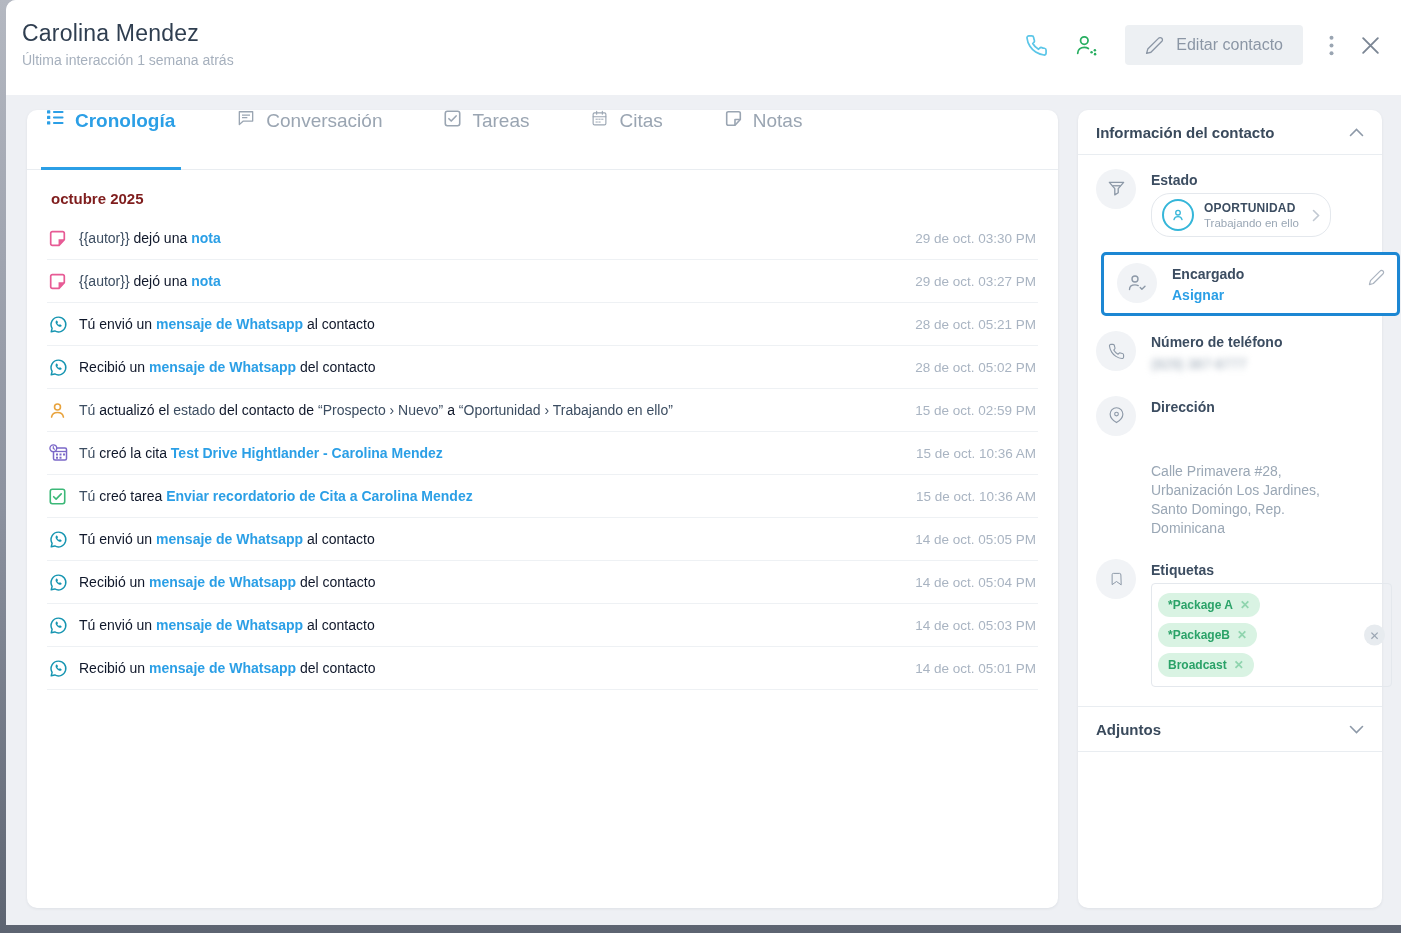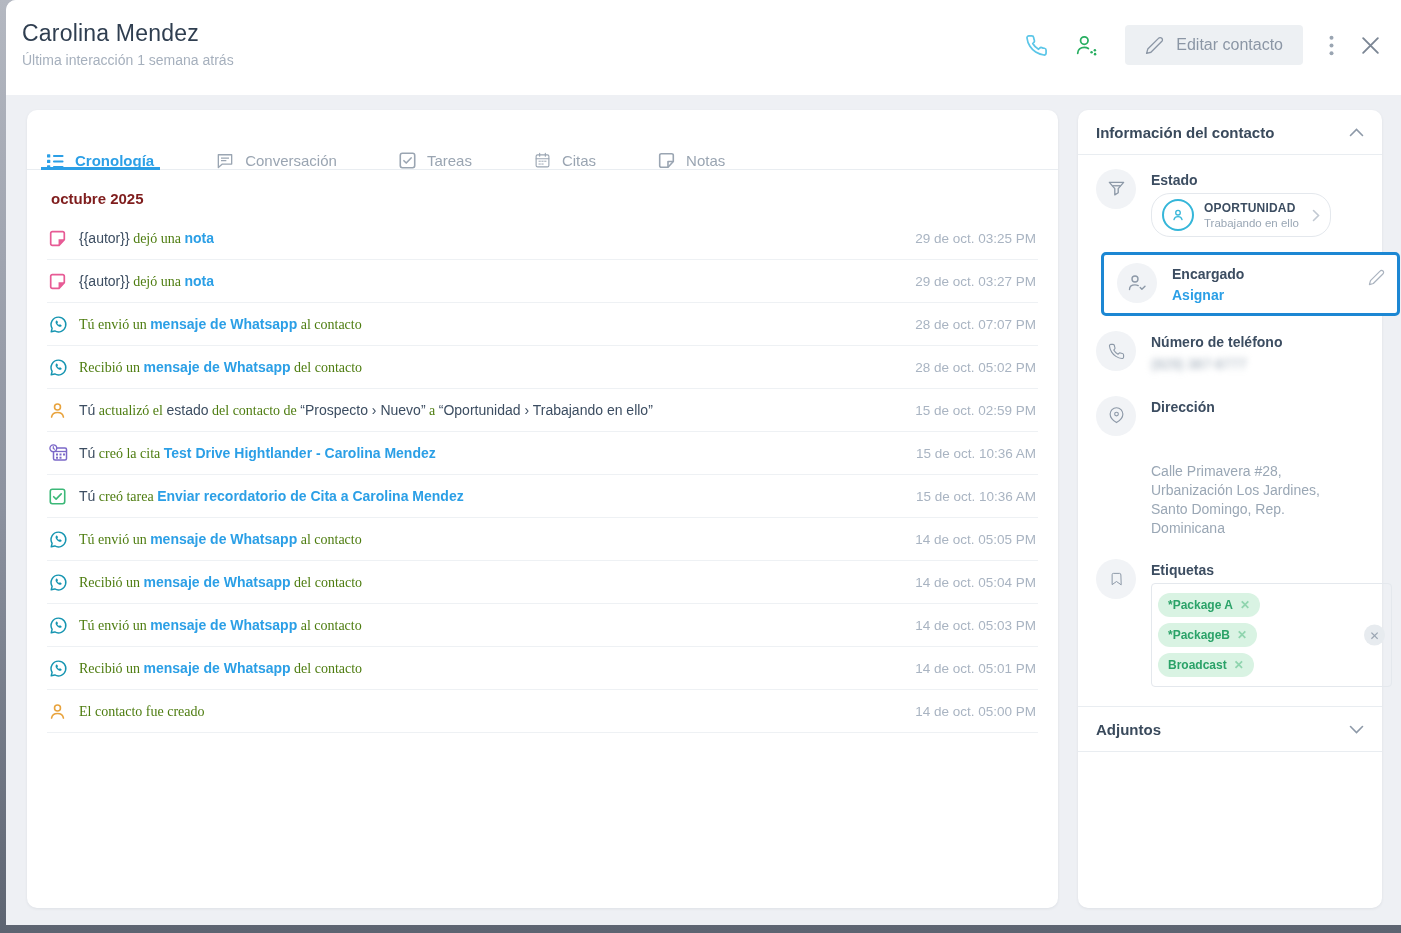--- a/index.html
+++ b/index.html
@@ -20,32 +20,32 @@
   .icon-btn{display:flex;align-items:center;justify-content:center;cursor:pointer;background:none;border:none;padding:0;}
   .edit-btn{display:flex;align-items:center;gap:12px;background:#edf0f3;border:none;border-radius:4px;
     height:40px;padding:0 20px;font-size:16px;color:#8b96a5;font-family:inherit;cursor:pointer;}
   
   .main-panel{position:absolute;left:21px;top:110px;width:1031px;height:798px;background:#fff;
     border-radius:10px;box-shadow:0 1px 3px rgba(40,50,70,.08);}
   .side-panel{position:absolute;left:1072px;top:110px;width:304px;height:798px;background:#fff;
     border-radius:10px;box-shadow:0 1px 3px rgba(40,50,70,.08);}
   
   .tabs{display:flex;align-items:stretch;height:59px;padding:0 14px;border-bottom:1px solid #e9edf1;}
-  .tab{position:relative;display:flex;align-items:flex-end;gap:11px;padding:0 6px;margin-right:50px;
-    font-size:15px;color:#9aa5b2;cursor:pointer;}
+  .tab{position:relative;display:flex;align-items:flex-start;gap:11px;padding:0 6px;margin-right:50px;
+    font-size:19px;color:#9aa5b2;cursor:pointer;}
   .tab.active{color:#2b9fe6;font-weight:bold;}
   .tab.active::after{content:"";position:absolute;left:0;right:0;bottom:-1px;height:3px;background:#2b9fe6;}
   .tab svg{flex:none;}
   
   .events{padding:6px 20px 0 20px;}
   .month-header{font-size:15px;font-weight:bold;color:#7f1d1d;padding:14px 4px 10px 4px;}
   .event-row{display:flex;align-items:center;height:42px;border-bottom:1px solid #eef1f4;padding:0 2px;}
   .ev-icon{width:30px;flex:none;display:flex;align-items:center;}
   .ev-text{font-size:14px;white-space:nowrap;overflow:hidden;}
-  .ev-text .g{color:#4d7c0f;font-family:Liberation Serif, serif;}
+  .ev-text .g{color:#0f172a;}
   .ev-text .d{color:#3c4d61;}
   .ev-text a{color:#2b9fe6;font-weight:bold;text-decoration:none;cursor:pointer;}
   .ev-time{margin-left:auto;font-size:13.5px;color:#a9b4c2;flex:none;padding-left:14px;}
   
   .side-header{display:flex;align-items:center;height:44px;padding:0 18px;border-bottom:1px solid #e9edf1;}
   .side-header-label{font-size:15px;font-weight:bold;color:#3a4a5c;}
   .side-header .chev{margin-left:auto;cursor:pointer;display:flex;}
   .section{display:flex;gap:15px;padding:11px 14px 11px 18px;position:relative;}
   .sec-icon{width:40px;height:40px;border-radius:50%;background:#f1f3f6;display:flex;align-items:center;
     justify-content:center;flex:none;}
@@ -183,41 +183,41 @@
       <div class="month-header">octubre 2025</div>
       <div id="event-list">
           <div class="event-row">
             <span class="ev-icon">
               <svg width="17" height="17" viewBox="0 0 16 16">
                 <path d="M1.6 3.1a1.5 1.5 0 0 1 1.5-1.5h9.8a1.5 1.5 0 0 1 1.5 1.5V9l-5 5.4H3.1a1.5 1.5 0 0 1-1.5-1.5z" fill="none" stroke="#e75b95" stroke-width="1.6" stroke-linejoin="round"></path>
                 <path d="M14.4 8.6L9 14.4V8.6z" fill="#e75b95"></path>
               </svg>
             </span>
             <span class="ev-text"><span class="d">{{autor}}</span><span class="g"> dejó una </span><a>nota</a></span>
-            <span class="ev-time">29 de oct. 03:25 PM</span>
+            <span class="ev-time">29 de oct. 03:30 PM</span>
           </div>
           <div class="event-row">
             <span class="ev-icon">
               <svg width="17" height="17" viewBox="0 0 16 16">
                 <path d="M1.6 3.1a1.5 1.5 0 0 1 1.5-1.5h9.8a1.5 1.5 0 0 1 1.5 1.5V9l-5 5.4H3.1a1.5 1.5 0 0 1-1.5-1.5z" fill="none" stroke="#e75b95" stroke-width="1.6" stroke-linejoin="round"></path>
                 <path d="M14.4 8.6L9 14.4V8.6z" fill="#e75b95"></path>
               </svg>
             </span>
             <span class="ev-text"><span class="d">{{autor}}</span><span class="g"> dejó una </span><a>nota</a></span>
             <span class="ev-time">29 de oct. 03:27 PM</span>
           </div>
           <div class="event-row">
             <span class="ev-icon">
               <svg width="19" height="19" viewBox="0 0 20 20" fill="none">
                 <path d="M10 2.2a7.8 7.8 0 1 1-3.9 14.6l-3.8.9 1-3.7A7.8 7.8 0 0 1 10 2.2z" stroke="#1695b1" stroke-width="1.5" stroke-linejoin="round"></path>
                 <path d="M7.2 6.4c.2-.5.9-.7 1.3-.3l.8 1.1c.2.3.2.7-.1.9l-.5.5c.4.8 1.1 1.5 1.9 1.9l.5-.5c.2-.3.6-.3.9-.1l1.1.8c.4.3.3 1-.3 1.3-.8.4-1.7.4-2.5 0a7.4 7.4 0 0 1-3.1-3.1c-.4-.8-.4-1.7 0-2.5z" fill="#1695b1"></path>
               </svg>
             </span>
             <span class="ev-text"><span class="g">Tú envió un </span><a>mensaje de Whatsapp</a><span class="g"> al contacto</span></span>
-            <span class="ev-time">28 de oct. 07:07 PM</span>
+            <span class="ev-time">28 de oct. 05:21 PM</span>
           </div>
           <div class="event-row">
             <span class="ev-icon">
               <svg width="19" height="19" viewBox="0 0 20 20" fill="none">
                 <path d="M10 2.2a7.8 7.8 0 1 1-3.9 14.6l-3.8.9 1-3.7A7.8 7.8 0 0 1 10 2.2z" stroke="#1695b1" stroke-width="1.5" stroke-linejoin="round"></path>
                 <path d="M7.2 6.4c.2-.5.9-.7 1.3-.3l.8 1.1c.2.3.2.7-.1.9l-.5.5c.4.8 1.1 1.5 1.9 1.9l.5-.5c.2-.3.6-.3.9-.1l1.1.8c.4.3.3 1-.3 1.3-.8.4-1.7.4-2.5 0a7.4 7.4 0 0 1-3.1-3.1c-.4-.8-.4-1.7 0-2.5z" fill="#1695b1"></path>
               </svg>
             </span>
             <span class="ev-text"><span class="g">Recibió un </span><a>mensaje de Whatsapp</a><span class="g"> del contacto</span></span>
             <span class="ev-time">28 de oct. 05:02 PM</span>
@@ -293,30 +293,20 @@
           </div>
           <div class="event-row">
             <span class="ev-icon">
               <svg width="19" height="19" viewBox="0 0 20 20" fill="none">
                 <path d="M10 2.2a7.8 7.8 0 1 1-3.9 14.6l-3.8.9 1-3.7A7.8 7.8 0 0 1 10 2.2z" stroke="#1695b1" stroke-width="1.5" stroke-linejoin="round"></path>
                 <path d="M7.2 6.4c.2-.5.9-.7 1.3-.3l.8 1.1c.2.3.2.7-.1.9l-.5.5c.4.8 1.1 1.5 1.9 1.9l.5-.5c.2-.3.6-.3.9-.1l1.1.8c.4.3.3 1-.3 1.3-.8.4-1.7.4-2.5 0a7.4 7.4 0 0 1-3.1-3.1c-.4-.8-.4-1.7 0-2.5z" fill="#1695b1"></path>
               </svg>
             </span>
             <span class="ev-text"><span class="g">Recibió un </span><a>mensaje de Whatsapp</a><span class="g"> del contacto</span></span>
             <span class="ev-time">14 de oct. 05:01 PM</span>
-          </div>
-          <div class="event-row">
-            <span class="ev-icon">
-              <svg width="17" height="17" viewBox="0 0 16 16" fill="none" stroke="#e8a33d" stroke-width="1.5" stroke-linecap="round">
-                <circle cx="8" cy="4.7" r="2.8"></circle>
-                <path d="M2.4 14.2c.5-3 2.8-4.3 5.6-4.3s5.1 1.3 5.6 4.3"></path>
-              </svg>
-            </span>
-            <span class="ev-text"><span class="g">El contacto fue creado</span></span>
-            <span class="ev-time">14 de oct. 05:00 PM</span>
           </div>
         </div>
     </div>
   </div>
 
   <div class="side-panel">
     <div class="side-header">
       <span class="side-header-label">Información del contacto</span>
       <span class="chev">
         <svg width="15" height="9" viewBox="0 0 15 9" fill="none" stroke="#8d99a8" stroke-width="1.6" stroke-linecap="round">

